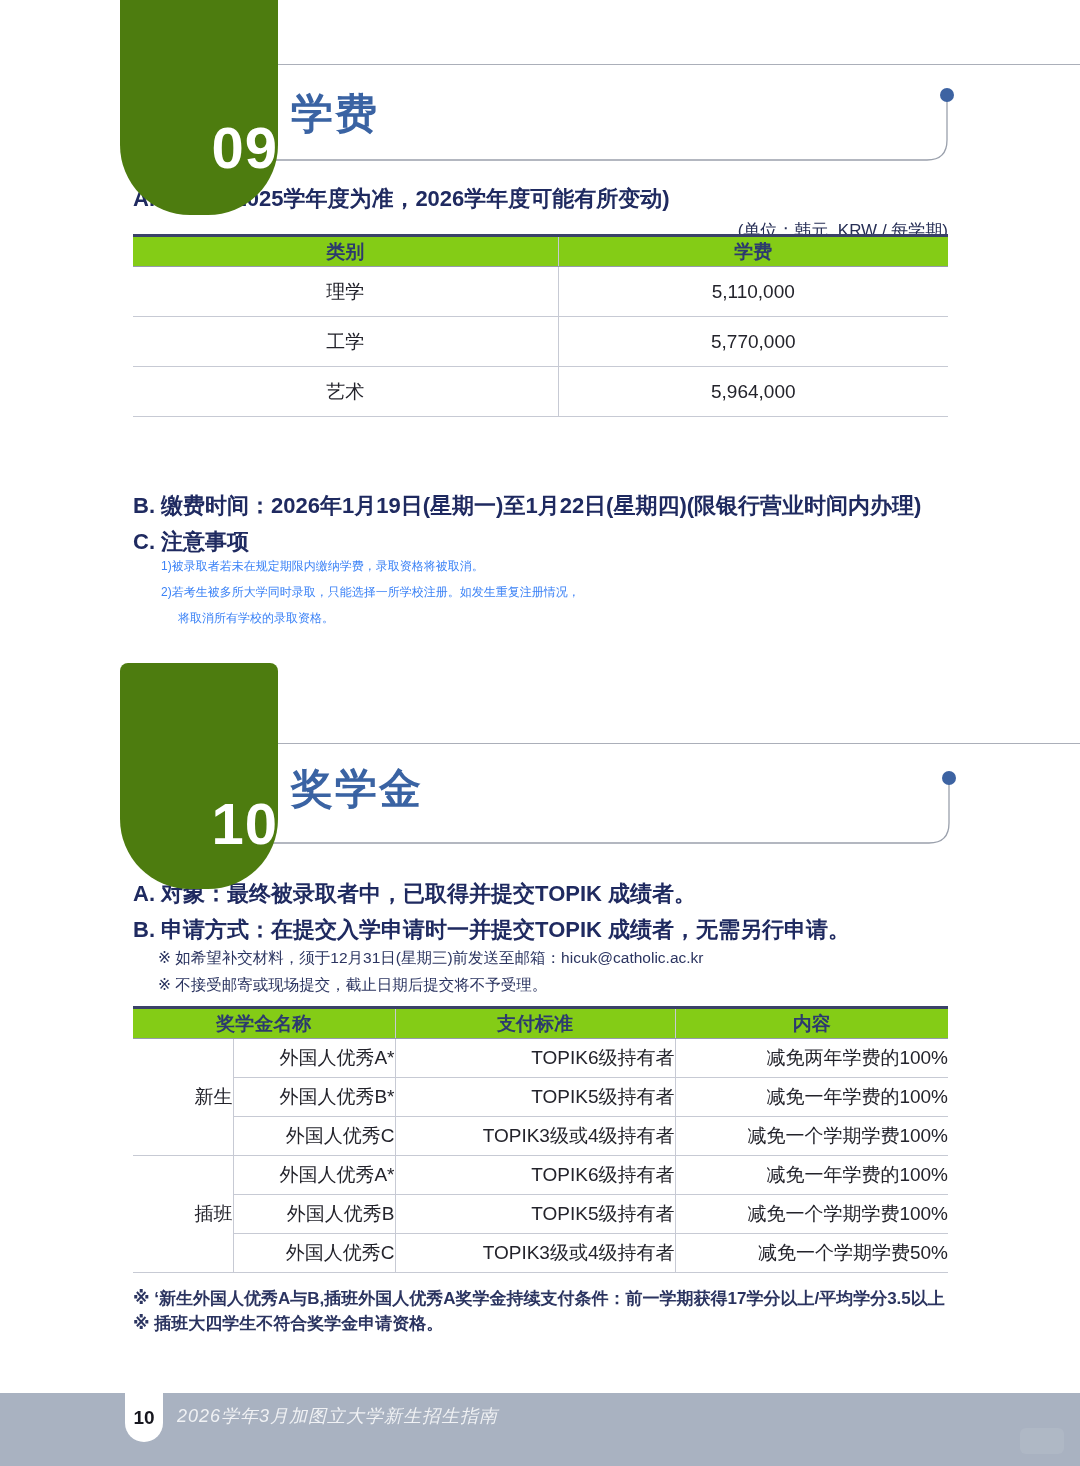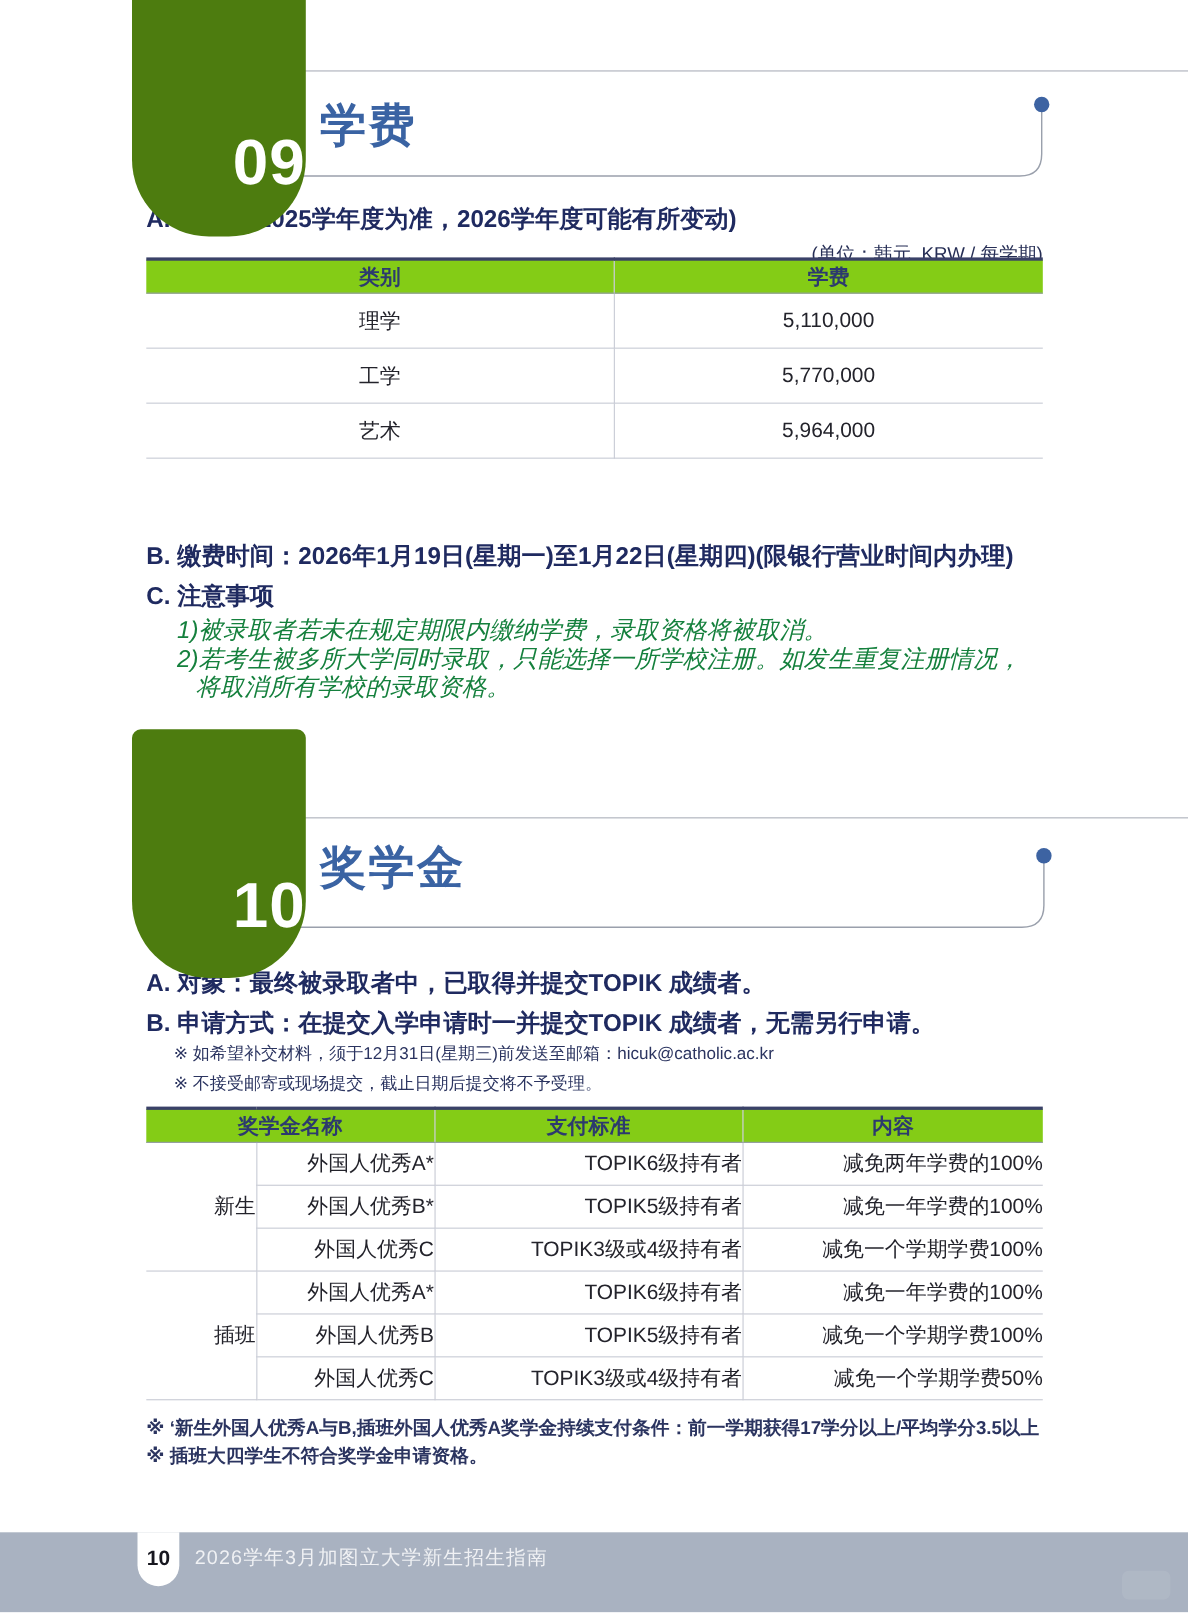--- a/index.html
+++ b/index.html
@@ -41,23 +41,22 @@
   
   .h-bold {
     position:absolute; left:133px; font-size:22px; font-weight:700;
     color:#1F2A60; line-height:1.25; white-space:nowrap;
   }
   .unit-note {
     position:absolute; right:132px; top:206px; font-size:17px;
     color:#262E55; font-weight:400;margin-top:13px;
   }
   .note-line {
-    position:absolute; font-size:22px; color:#15803d; line-height:1.4;
+    position:absolute; font-size:12px; color:#3b82f6; line-height:1.4;
     white-space:nowrap;
-    font-style:italic;
   }
   .small-note {
     position:absolute; left:158px; font-size:15.5px; color:#2B3460;
     white-space:nowrap;
   }
   .foot-note {
     position:absolute; left:133px; font-size:17px; font-weight:600;
     color:#2B3460; white-space:nowrap;
   }
 
@@ -89,21 +88,21 @@
     background:#A9B2C1;
   }
   .page-tab {
     position:absolute; left:125px; top:1393px; width:38px; height:49px;
     background:#ffffff; border-radius:0 0 19px 19px;
     display:flex; align-items:center; justify-content:center; z-index:2;
   }
   .page-tab .pnum { font-size:19px; font-weight:700; color:#17171F; }
   .footer-title {
     position:absolute; left:177px; top:1404px; font-size:18px;
-    color:rgba(255,255,255,0.82); letter-spacing:1px; z-index:2;
+    color:rgba(255,255,255,0.82); letter-spacing:1px; z-index:2;font-style:italic;
   }
   .footer-mark {
     position:absolute; right:16px; bottom:12px; width:44px; height:26px;
     background:rgba(255,255,255,0.08); border-radius:6px; z-index:2;
   }
 </style>
 </head>
 <body>
 
 <div class="page">

